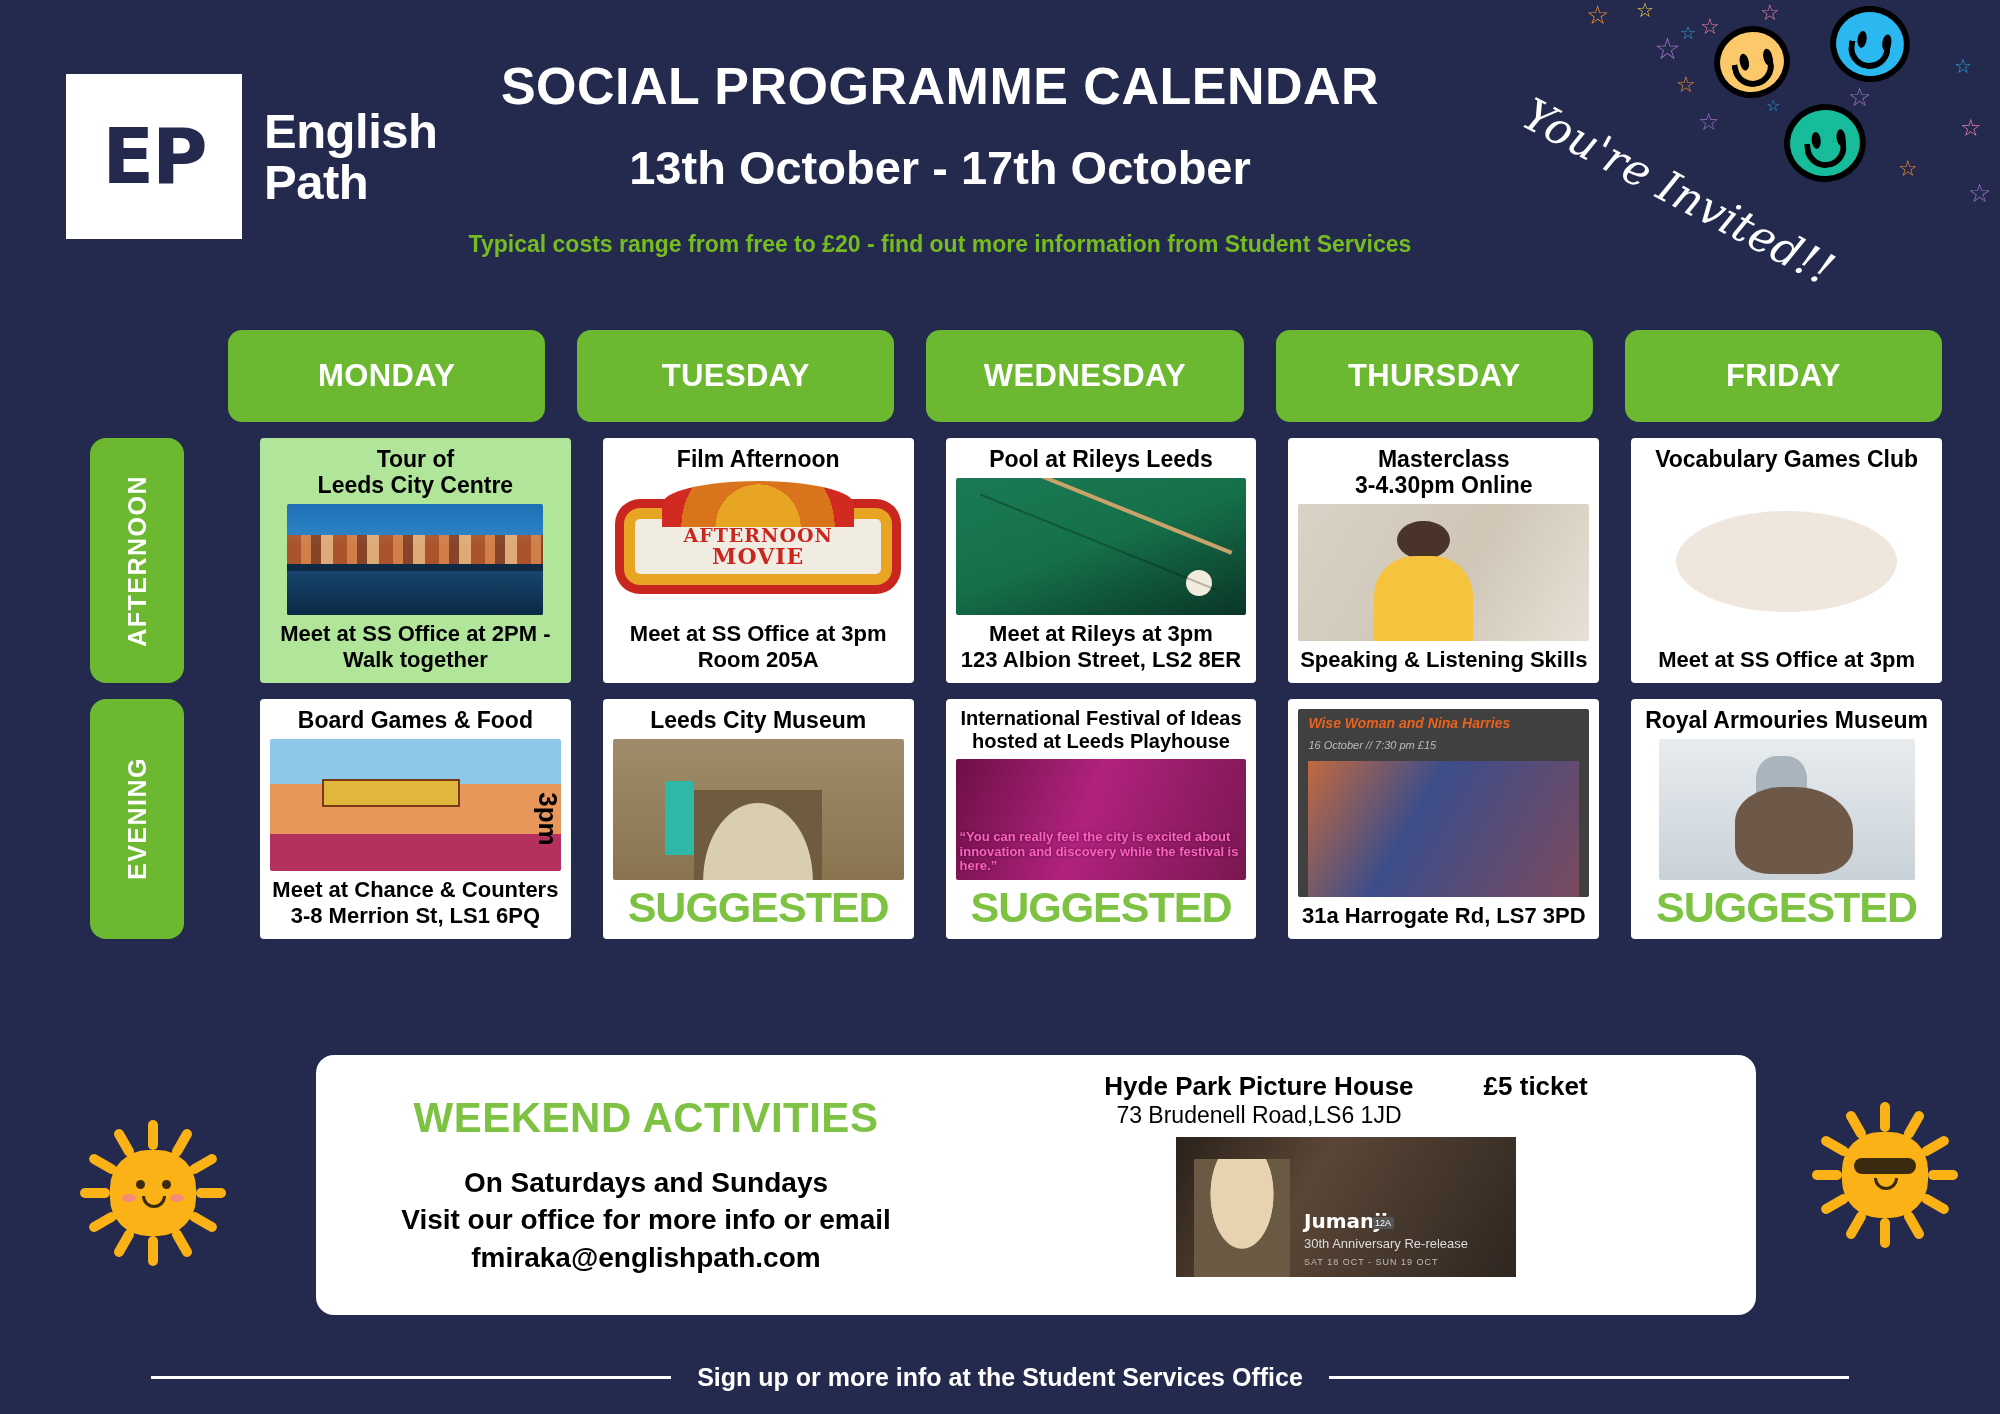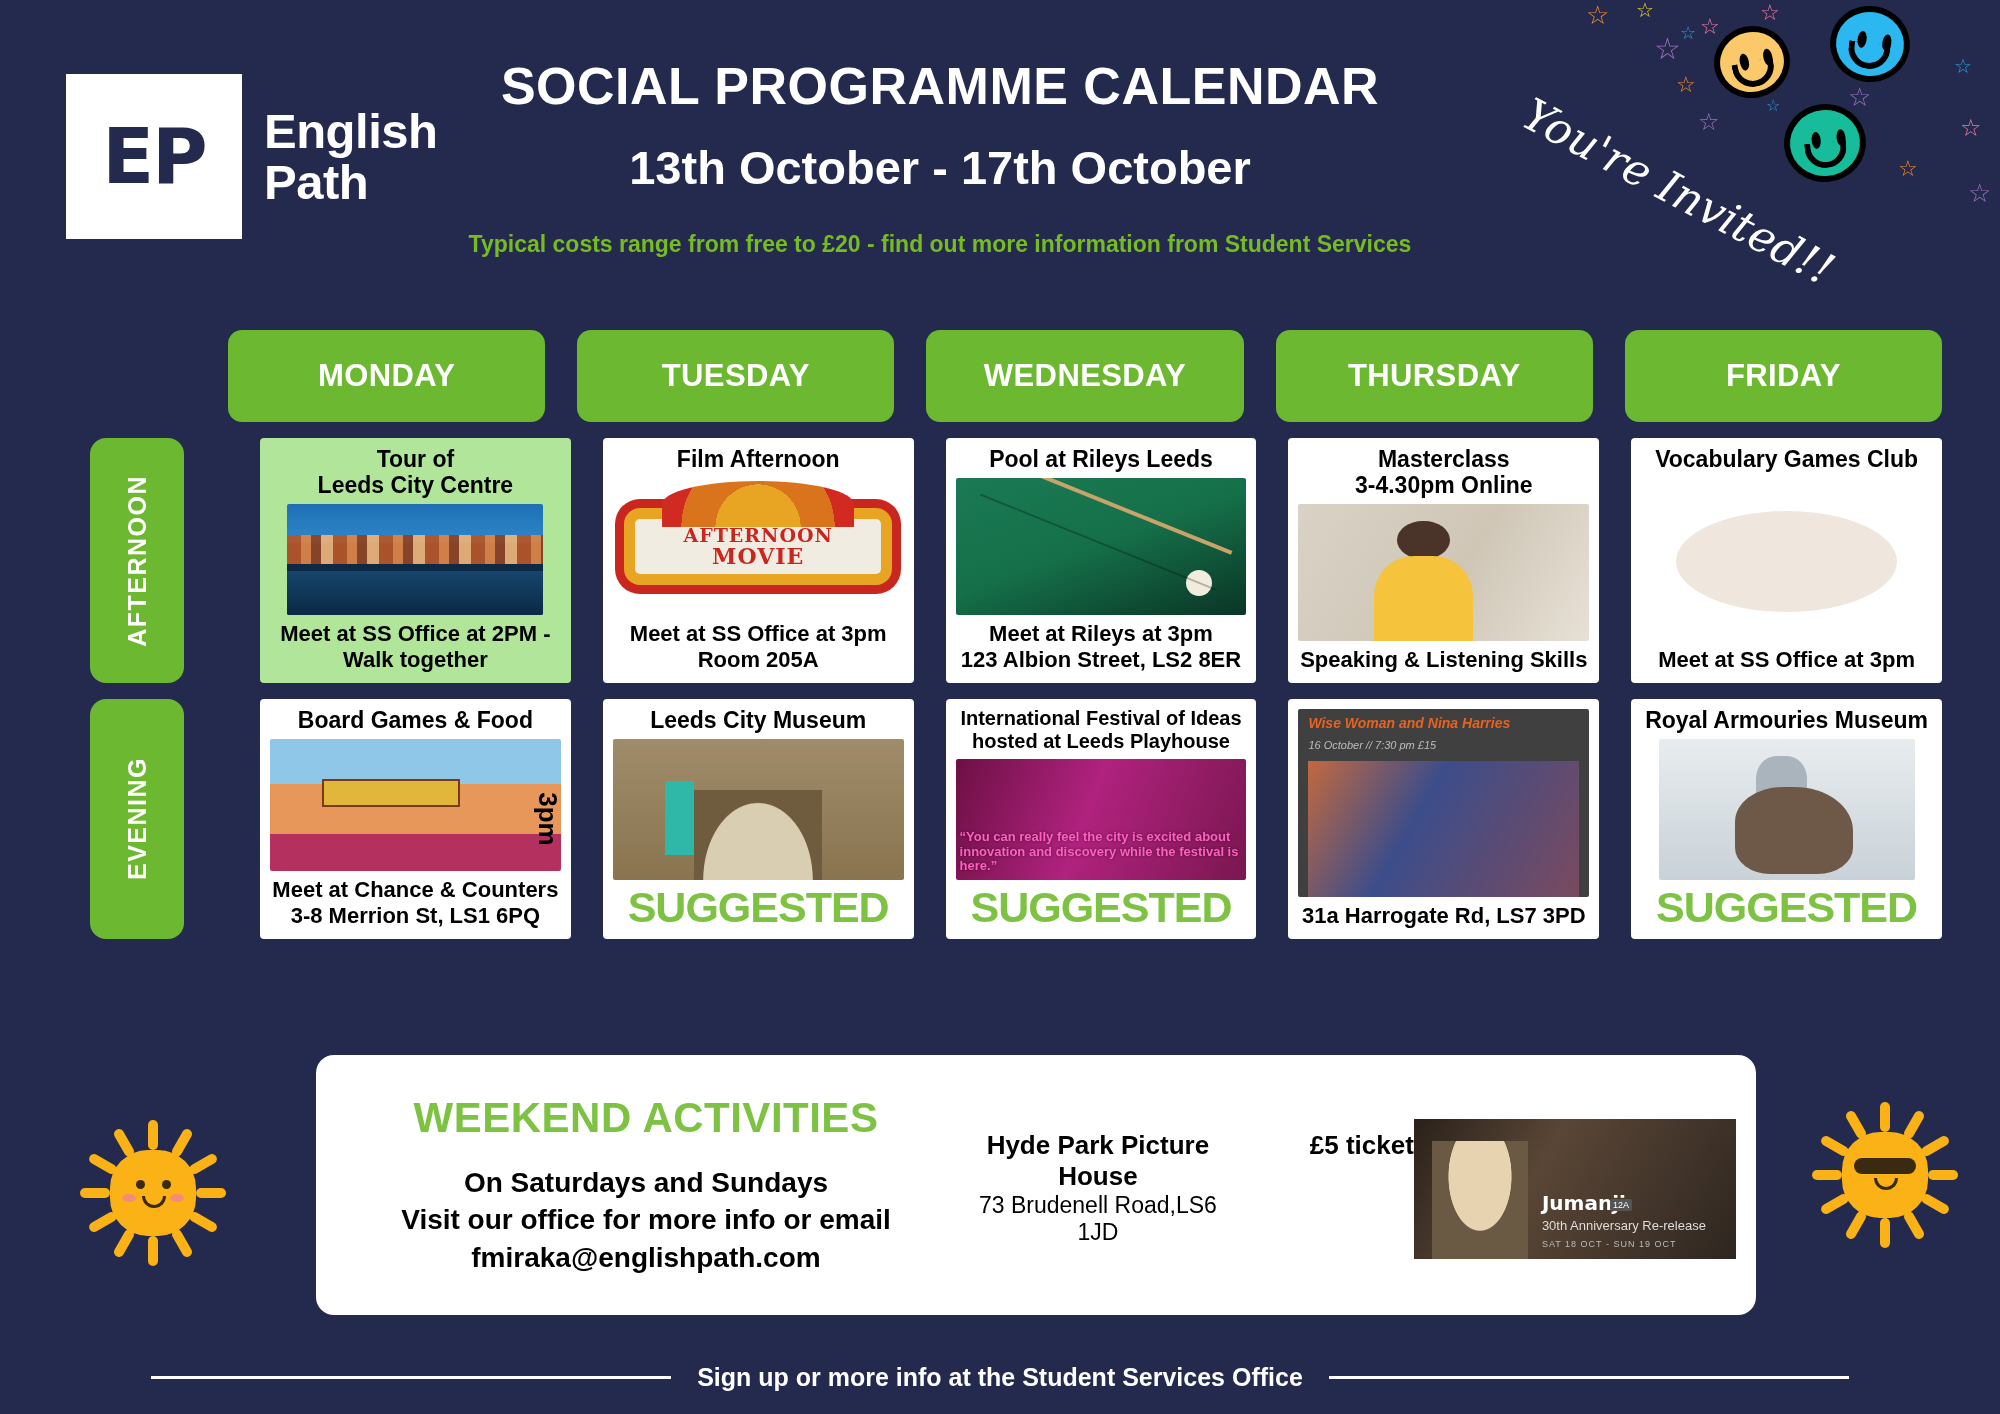--- a/index.html
+++ b/index.html
@@ -219,21 +219,21 @@
 
   
   .weekend {
     position: absolute; left: 316px; top: 1055px; width: 1440px; height: 260px;
     background: #ffffff; border-radius: 18px; display: flex; align-items: stretch;
     padding: 10px 20px;
   }
   .weekend-left { width: 620px; display:flex; flex-direction:column; align-items:center; justify-content:center; }
   .weekend-title { color:#7dc242; font-size:42px; font-weight:700; letter-spacing:.5px; }
   .weekend-lines { margin-top: 22px; text-align:center; color:#000; font-size:28px; font-weight:700; line-height:1.34; }
-  .weekend-right { flex:1; position:relative; display:flex; flex-direction:row; align-items:center; }
+  .weekend-right { flex:1; position:relative; display:flex; flex-direction:column; align-items:center; }
   .venue-row { display:flex; align-items:baseline; gap:70px; margin-top: 6px; }
   .venue-name { font-size:26px; font-weight:700; color:#000; text-align:center; line-height:1.2; }
   .venue-addr { font-size:23px; font-weight:400; color:#000; text-align:center; }
   .ticket { font-size:26px; font-weight:700; color:#000; white-space:nowrap; }
   .poster {
     width: 340px; height: 140px; margin-top: 8px; position: relative; overflow:hidden;
     background: linear-gradient(120deg,#2a211a 0%,#5a4636 38%,#2e2620 100%);
   }
   .poster .pt { position:absolute; left: 128px; bottom: 44px; color:#fff; font-size:20px; font-weight:700; font-family:"DejaVu Sans", sans-serif; }
   .poster .pr { position:absolute; left: 196px; bottom: 48px; color:#fff; font-size:9px; background:#555; padding:1px 3px; border-radius:2px;}

